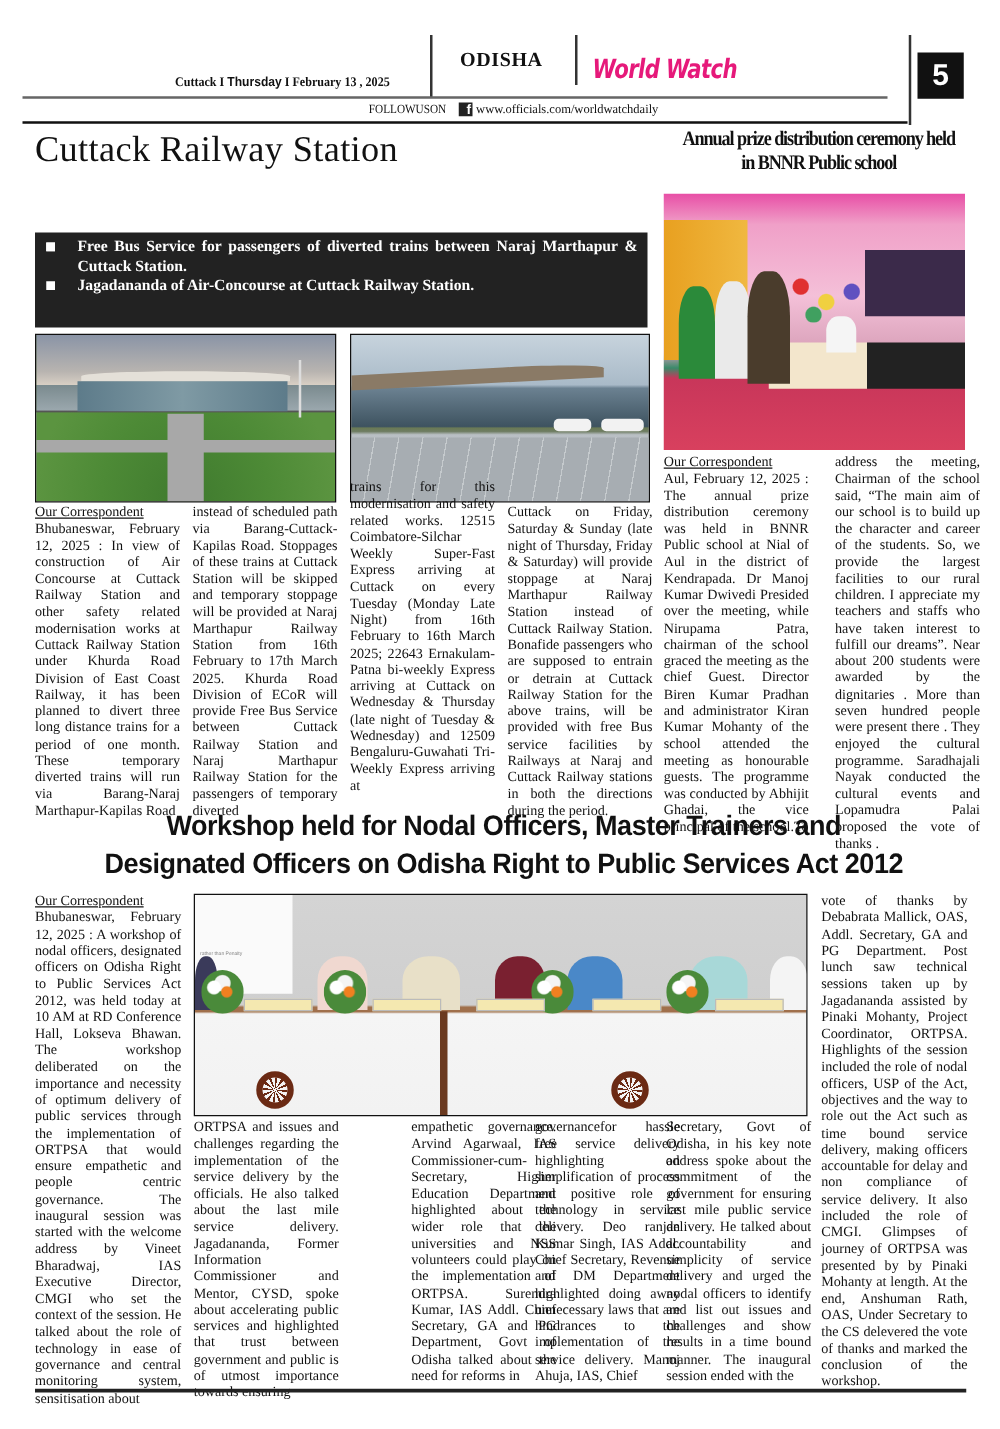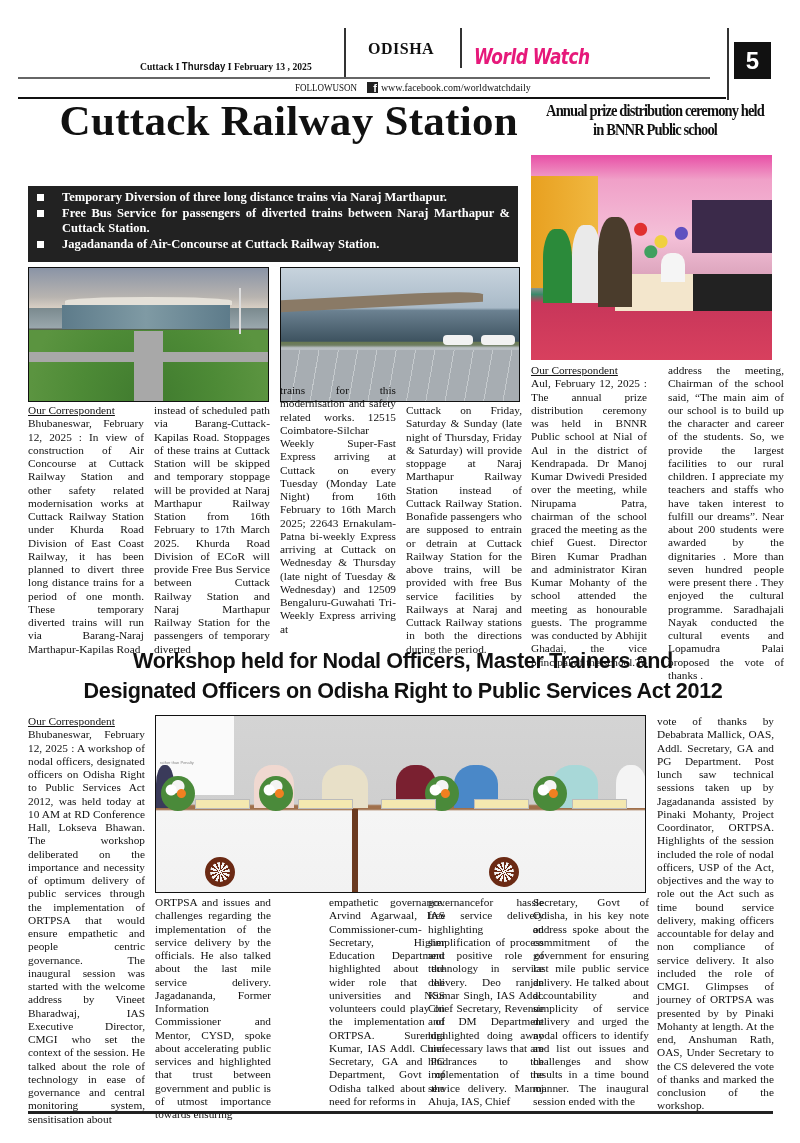--- a/index.html
+++ b/index.html
@@ -16,21 +16,21 @@
   .mast .section { position: absolute; left: 368px; top: 40px; font-size: 16px; font-weight: bold; letter-spacing: 0.5px; }
   .mast .brand { position: absolute; left: 474px; top: 44px; font-family: "DejaVu Sans", sans-serif; font-size: 17px; font-weight: bold; color: #e6197a; font-style: italic; letter-spacing: -0.5px; transform: scaleY(1.25); transform-origin: top left; }
   .mast .rule-top { position: absolute; left: 18px; top: 77px; width: 692px; height: 2px; background: #666; }
   .mast .page-num { position: absolute; left: 734px; top: 42px; width: 37px; height: 37px; background: #111; color: #fff; font-family: "Liberation Sans", sans-serif; font-weight: bold; font-size: 24px; text-align: center; line-height: 37px; }
   .mast .follow { position: absolute; left: 295px; top: 82px; font-size: 10px; white-space: nowrap; display: flex; align-items: center; gap: 3px; }
   .mast .follow .lbl { transform: scaleX(0.9); transform-origin: left; display: inline-block; }
   .fb-icon { display: inline-block; width: 11px; height: 11px; background: #222; color: #fff; font-family: "Liberation Sans", sans-serif; font-weight: bold; font-size: 11px; line-height: 13px; text-align: right; padding-right: 1px; overflow: hidden; }
   .mast .rule-bottom { position: absolute; left: 18px; top: 97px; width: 708px; height: 2px; background: #111; }
 
   
-  .lead-head { position: absolute; left: 28px; top: 100px; width: 490px; text-align: right; font-size: 43px; font-weight: bold; line-height: 41px; letter-spacing: 0.3px; }
+  .lead-head { position: absolute; left: 28px; top: 100px; width: 490px; text-align: left; font-size: 29px; font-weight: normal; line-height: 41px; letter-spacing: 0.3px; }
   .bullets { position: absolute; left: 28px; top: 186px; width: 490px; height: 76px; background: #222; color: #fff; padding: 4px 8px 4px 6px; font-size: 12.5px; font-weight: bold; line-height: 15.5px; }
   .bullets li { list-style: none; display: flex; gap: 0; }
   .bullets .sq { display: inline-block; width: 28px; flex: none; position: relative; }
   .bullets .sq::before { content: ""; position: absolute; left: 3px; top: 4px; width: 7px; height: 7px; background: #fff; }
   .bullets .txt { text-align: justify; }
 
   .photo { position: absolute; border: 1px solid #111; overflow: hidden; }
   .ph-station1 { left: 28px; top: 267px; width: 241px; height: 135px;
     background:
       linear-gradient(180deg, #8a94a6 0%, #b8b4b0 22%, #d8cfc4 30%, transparent 30%),
@@ -112,33 +112,32 @@
   <div class="sep-a"></div>
   <div class="section">ODISHA</div>
   <div class="sep-b"></div>
   <div class="brand">World Watch</div>
   <div class="rule-top"></div>
   <div class="sep-c"></div>
   <div class="page-num">5</div>
   <div class="follow">
     <span class="lbl">FOLLOWUSON</span>
     <span class="fb-icon">f</span>
-    <span>www.facebook.com/worldwatchdaily</span>
+    <span>www.officials.com/worldwatchdaily</span>
   </div>
   <div class="rule-bottom"></div>
 </header>
 
 <article>
   <h1 class="lead-head">
     <span>Cuttack Railway Station</span><br>
   </h1>
   <ul class="bullets">
     <li>
         <span class="sq"></span>
-        <span class="txt">Temporary Diversion of three long distance trains via Naraj Marthapur.</span>
       </li>
     <li>
         <span class="sq"></span>
         <span class="txt">Free Bus Service for passengers of diverted trains between Naraj Marthapur &amp; Cuttack Station.</span>
       </li>
     <li>
         <span class="sq"></span>
         <span class="txt">Jagadananda of Air-Concourse at Cuttack Railway Station.</span>
       </li>
   </ul>

